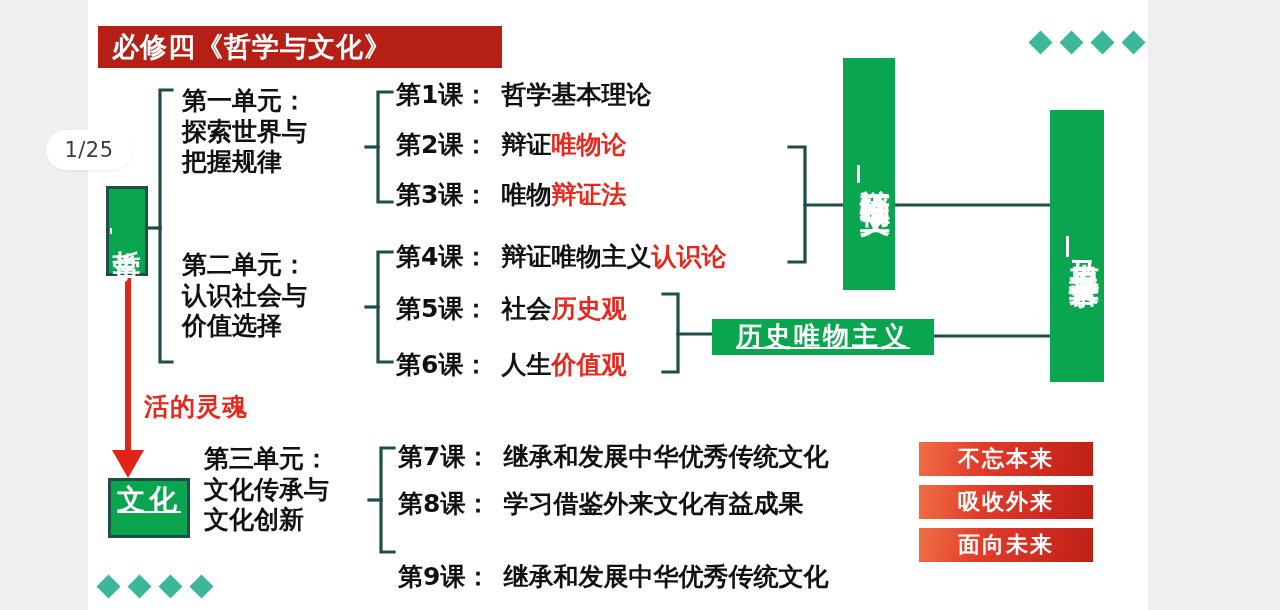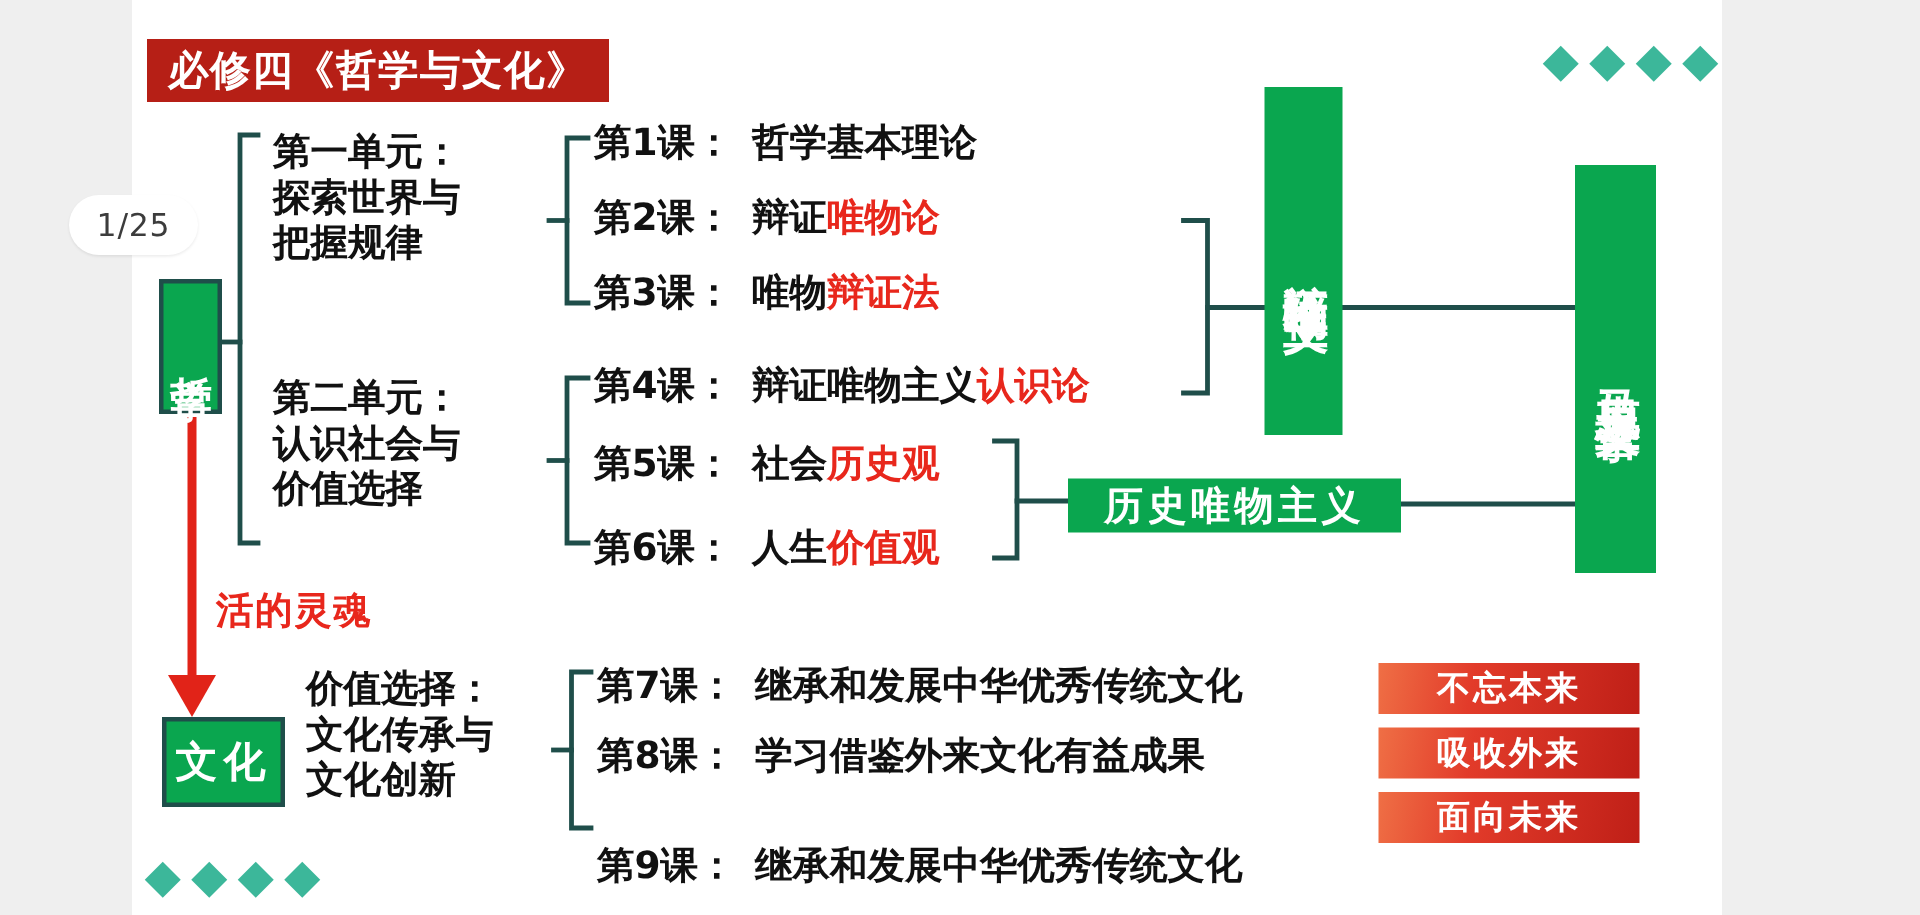--- a/index.html
+++ b/index.html
@@ -34,21 +34,21 @@
     font-size: 21px;
     color: #3c3c3c;
     letter-spacing: 0.5px;
     box-shadow: 0 1px 2px rgba(0,0,0,0.08);
   }
 
   
   .title-banner {
     position: absolute;
     left: 98px; top: 26px;
-    width: 308px; height: 42px;
+    width: 404px; height: 42px;
     background: #b61f16;
     display: flex; align-items: center;
     padding-left: 14px;
   }
   .title-banner .t {
     color: #ffffff;
     font-size: 27px;
     font-weight: bold;
     letter-spacing: 1px;
     white-space: nowrap;
@@ -64,23 +64,23 @@
   #diamonds-tr { left: 1032px; top: 34px; }
   #diamonds-bl { left: 100px; top: 578px; }
 
   
   .gbox {
     position: absolute;
     background: #0aa64f;
     color: #ffffff;
     font-weight: bold;
     display: flex;
-    align-items: center;
     justify-content: center;
     text-align: center;
+    text-decoration: underline;
   }
   .gbox.bordered { border: 3px solid #1f4e4a; }
   .gbox.vert {
     writing-mode: vertical-rl;
     text-orientation: upright;
     letter-spacing: 3px;
   }
 
   #box-zhexue {
     left: 106px; top: 186px;
@@ -235,21 +235,21 @@
     <span>文化</span>
   </div>
   <div id="soul-label">活的灵魂</div>
 
   <div class="unit" id="unit-1">第一单元：
 探索世界与
 把握规律</div>
   <div class="unit" id="unit-2">第二单元：
 认识社会与
 价值选择</div>
-  <div class="unit" id="unit-3">价值选择：
+  <div class="unit" id="unit-3">第三单元：
 文化传承与
 文化创新</div>
 
   <div id="lesson-layer">
       <div class="lesson" style="left: 396px; top: 78px;">
         <span class="lnum">第1课：</span>
         <span>哲学基本理论</span>
       </div>
       <div class="lesson" style="left: 396px; top: 128px;">
         <span class="lnum">第2课：</span>

